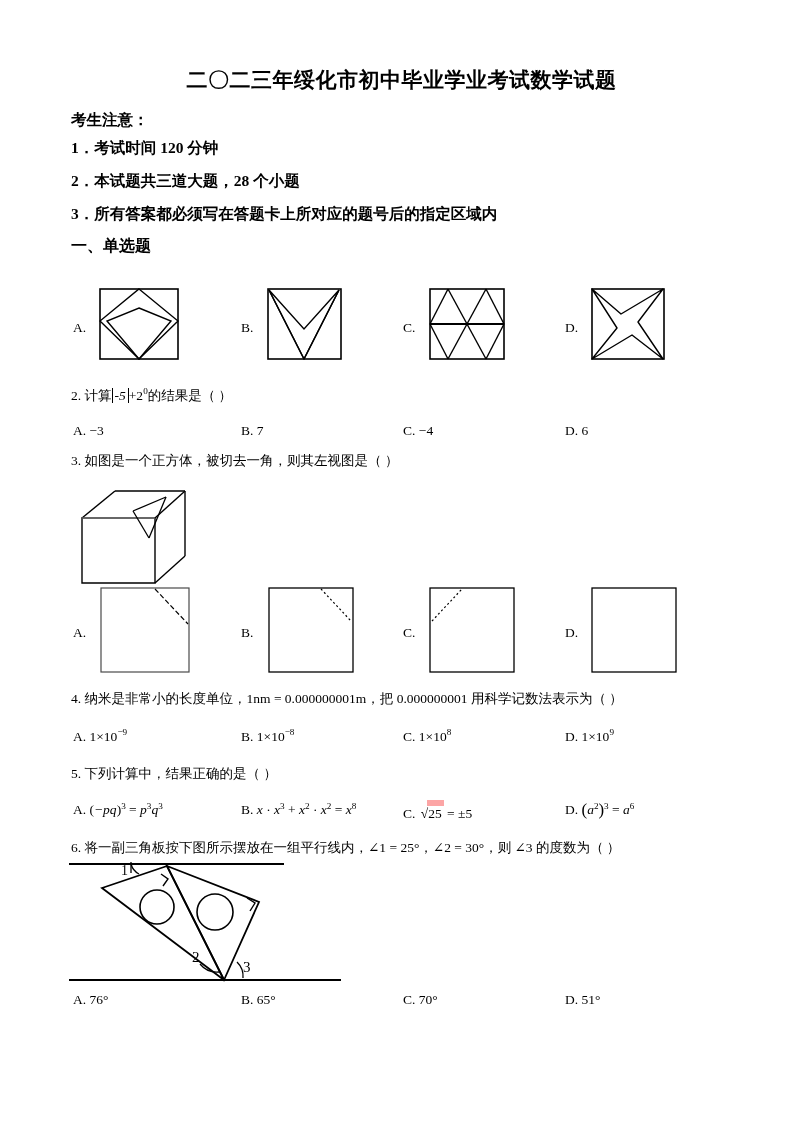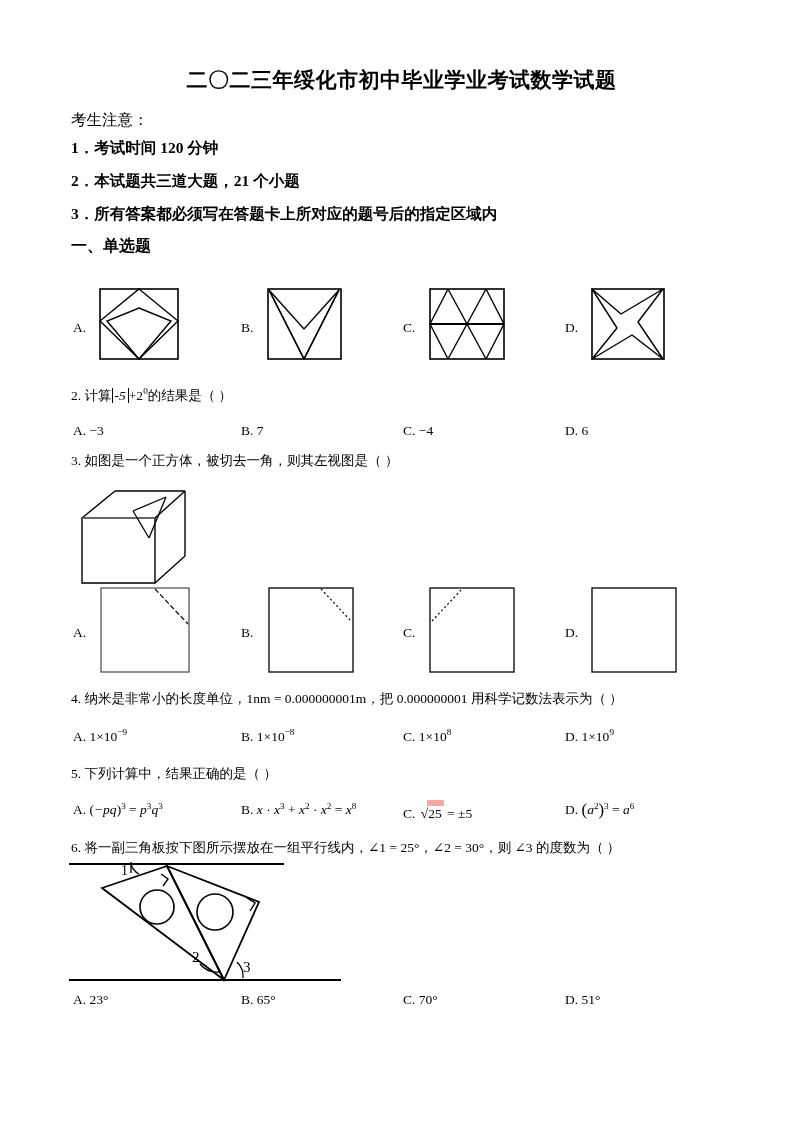--- a/index.html
+++ b/index.html
@@ -27,21 +27,21 @@
     width: 793px;
     text-align: center;
     font-size: 21px;
     font-weight: bold;
     letter-spacing: 0.5px;
   }
   .notice-head {
     position: absolute;
     left: 66px; top: 110px;
     font-size: 15.5px;
-    font-weight: normal;
+    font-weight: bold;
   }
   .notice-line {
     position: absolute;
     left: 66px;
     font-size: 15.5px;
     font-weight: bold;
     white-space: nowrap;
   }
   .n1 { top: 138px; }
   .n2 { top: 171px; }
@@ -99,21 +99,21 @@
 </style>
 </head>
 <body>
 
 <div class="page">
 
   <div class="doc-title">二〇二三年绥化市初中毕业学业考试数学试题</div>
 
   <div class="notice-head">考生注意：</div>
   <div class="notice-line n1">1．考试时间 120 分钟</div>
-  <div class="notice-line n2">2．本试题共三道大题，21 个小题</div>
+  <div class="notice-line n2">2．本试题共三道大题，28 个小题</div>
   <div class="notice-line n3">3．所有答案都必须写在答题卡上所对应的题号后的指定区域内</div>
 
   <div class="section-head">一、单选题</div>
 
 
   <div class="opt-label" style="left:68px; top:320px;">A.</div>
   <div class="fig" style="left:94px; top:288px;">
     <svg width="80" height="72" viewBox="0 0 80 72">
       <rect x="1" y="1" width="78" height="70" fill="none" stroke="#000" stroke-width="1.6"></rect>
       <polygon points="40,1 79,33 40,71 1,33" fill="none" stroke="#000" stroke-width="1.4"></polygon>
@@ -290,21 +290,21 @@
       <path d="M 131,104 A 22,22 0 0 0 150,112" fill="none" stroke="#000" stroke-width="1.3"></path>
       <text x="123" y="102" font-family="Liberation Serif, serif" font-size="15">2</text>
 
       <path d="M 168,102 A 20,20 0 0 1 174,118" fill="none" stroke="#000" stroke-width="1.3"></path>
       <text x="174" y="112" font-family="Liberation Serif, serif" font-size="15">3</text>
     </svg>
   </div>
 
   <div class="opt" style="left:68px; top:992px;">
     <span>A.</span>
-    <span>23°</span>
+    <span>76°</span>
   </div>
   <div class="opt" style="left:236px; top:992px;">
     <span>B.</span>
     <span>65°</span>
   </div>
   <div class="opt" style="left:398px; top:992px;">
     <span>C.</span>
     <span>70°</span>
   </div>
   <div class="opt" style="left:560px; top:992px;">

